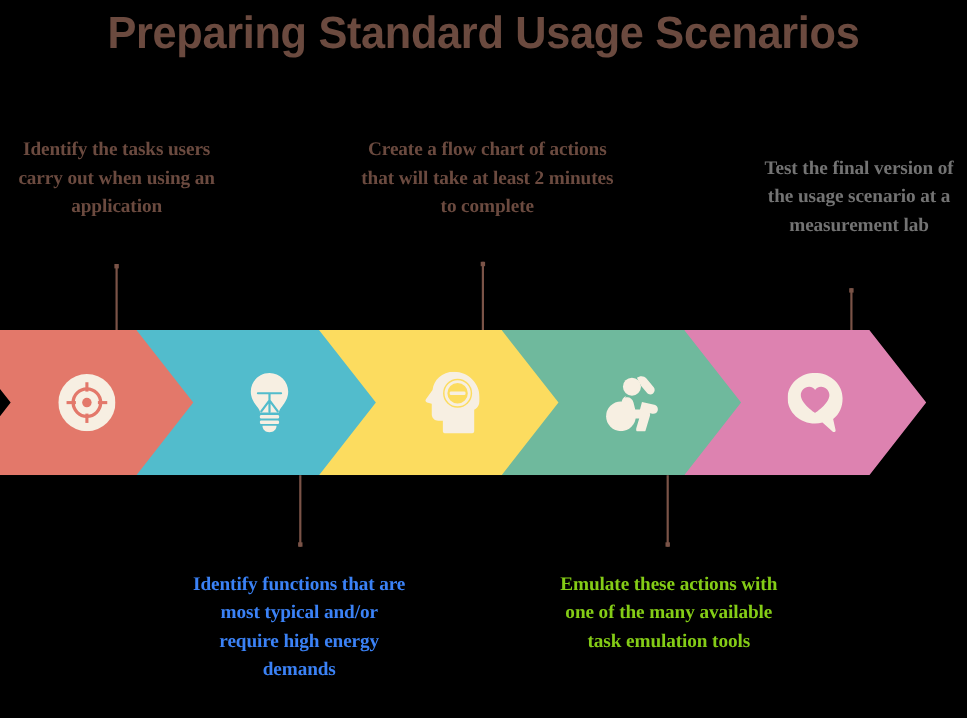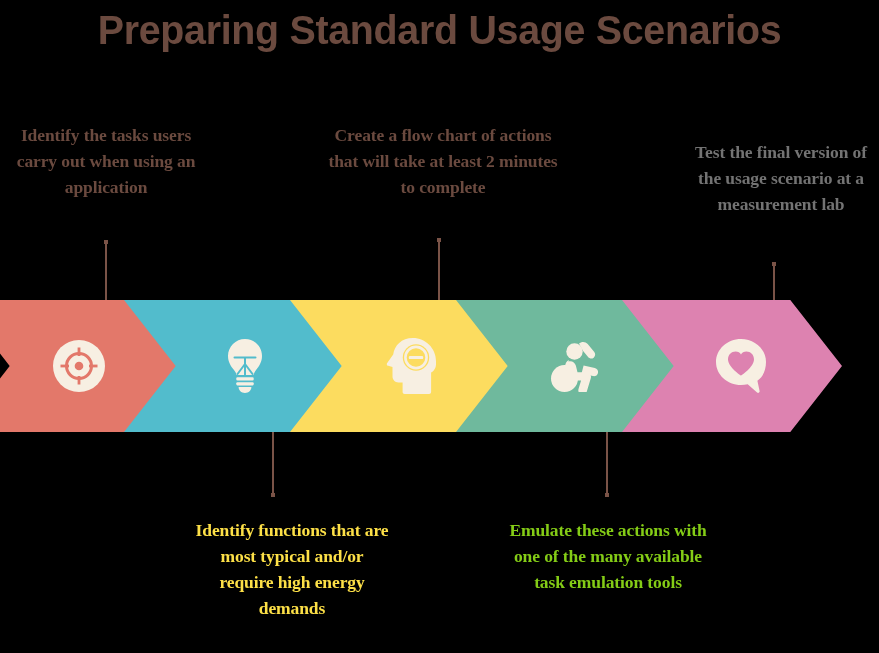--- a/index.html
+++ b/index.html
@@ -110,21 +110,21 @@
 <div id="infographic" style="background: rgb(0, 0, 0);">
 
   <div class="title" style="color: rgb(107, 74, 63);">Preparing Standard Usage Scenarios</div>
 
   <div class="caption above" style="left: 6px; top: 122px; width: 200px; color: rgb(107, 74, 63);">Identify the tasks users carry out when using an application</div>
 
   <div class="caption above" style="left: 325px; top: 122px; width: 236px; color: rgb(107, 74, 63);">Create a flow chart of actions that will take at least 2 minutes to complete</div>
 
   <div class="caption above" style="left: 688px; top: 139px; width: 186px; color: #737373;">Test the final version of the usage scenario at a measurement lab</div>
 
-  <div class="caption below" style="left: 172px; top: 517px; width: 200px; color: #fde047; margin-left: 20px;">Identify functions that are most typical and/or require high energy demands</div>
+  <div class="caption below" style="left: 172px; top: 517px; width: 200px; color: #3b82f6;">Identify functions that are most typical and/or require high energy demands</div>
 
   <div class="caption below" style="left: 508px; top: 517px; width: 200px; color: #84cc16;">Emulate these actions with one of the many available task emulation tools</div>
 
   <div class="connector up" style="left: 105px; top: 240px; height: 60px; background: rgb(122, 83, 71);">
       <span class="nub" style="background: rgb(122, 83, 71);"></span>
     </div>
 
   <div class="connector down" style="left: 272px; top: 432px; height: 65px; background: rgb(122, 83, 71);">
       <span class="nub" style="background: rgb(122, 83, 71);"></span>
     </div>

